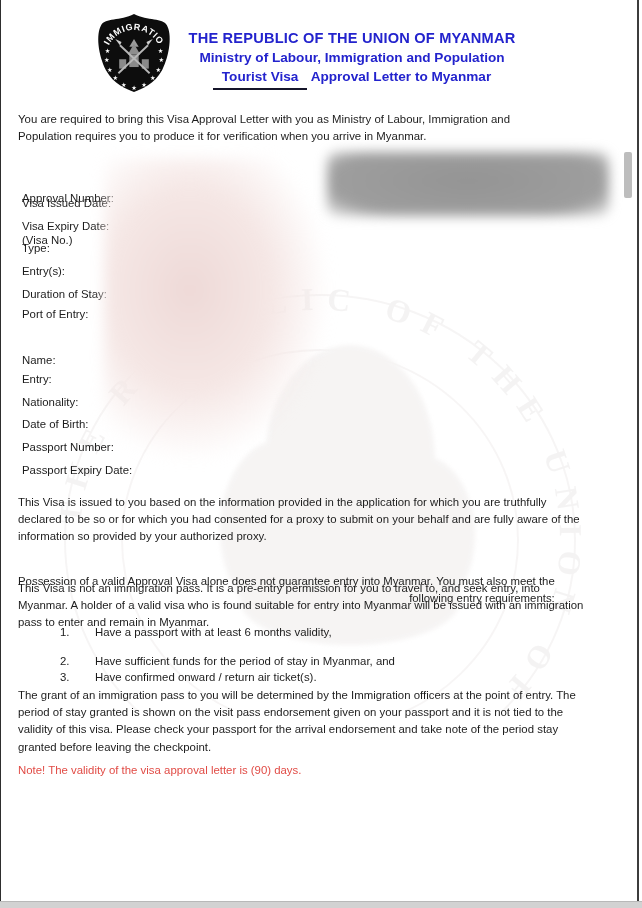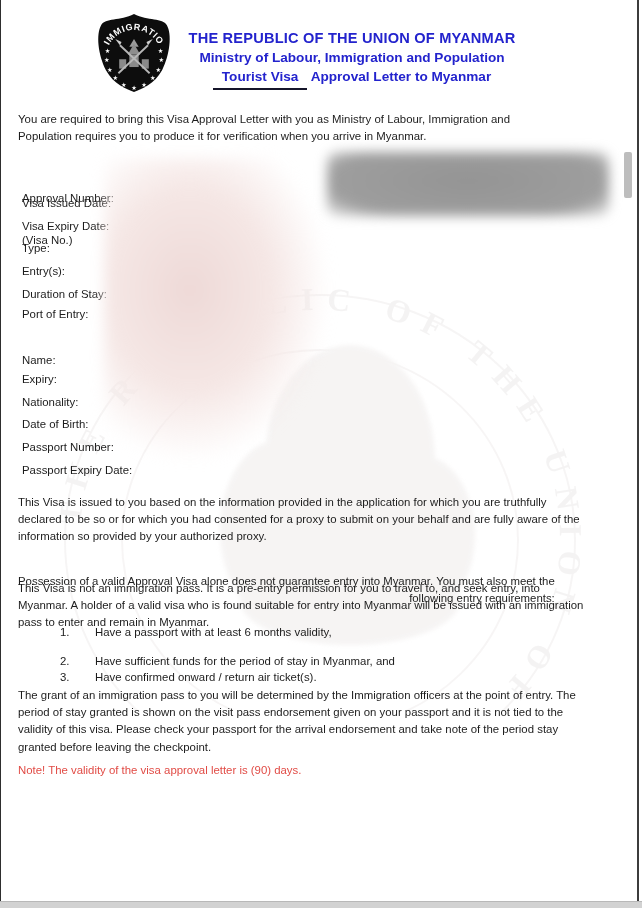--- a/index.html
+++ b/index.html
@@ -112,21 +112,21 @@
   <div>(Visa No.)</div>
 </div>
 <div class="abs flabel" style="top:196px;">Visa Issued Date:</div>
 <div class="abs flabel" style="top:219px;">Visa Expiry Date:</div>
 <div class="abs flabel" style="top:241px;">Type:</div>
 <div class="abs flabel" style="top:264px;">Entry(s):</div>
 <div class="abs flabel" style="top:287px;">Duration of Stay:</div>
 <div class="abs flabel" style="top:307px;">Port of Entry:</div>
 
 <div class="abs flabel" style="top:353px;text-align:right;">Name:</div>
-<div class="abs flabel" style="top:372px;">Expiry:</div>
+<div class="abs flabel" style="top:372px;">Entry:</div>
 <div class="abs flabel" style="top:395px;">Nationality:</div>
 <div class="abs flabel" style="top:417px;">Date of Birth:</div>
 <div class="abs flabel" style="top:440px;">Passport Number:</div>
 <div class="abs flabel" style="top:463px;">Passport Expiry Date:</div>
 
 <div class="abs redact-pink"></div>
 <div class="abs redact-gray"></div>
 
 <div class="abs para" style="top:494px;">This Visa is issued to you based on the information provided in the application for which you are truthfully
 declared to be so or for which you had consented for a proxy to submit on your behalf and are fully aware of the

